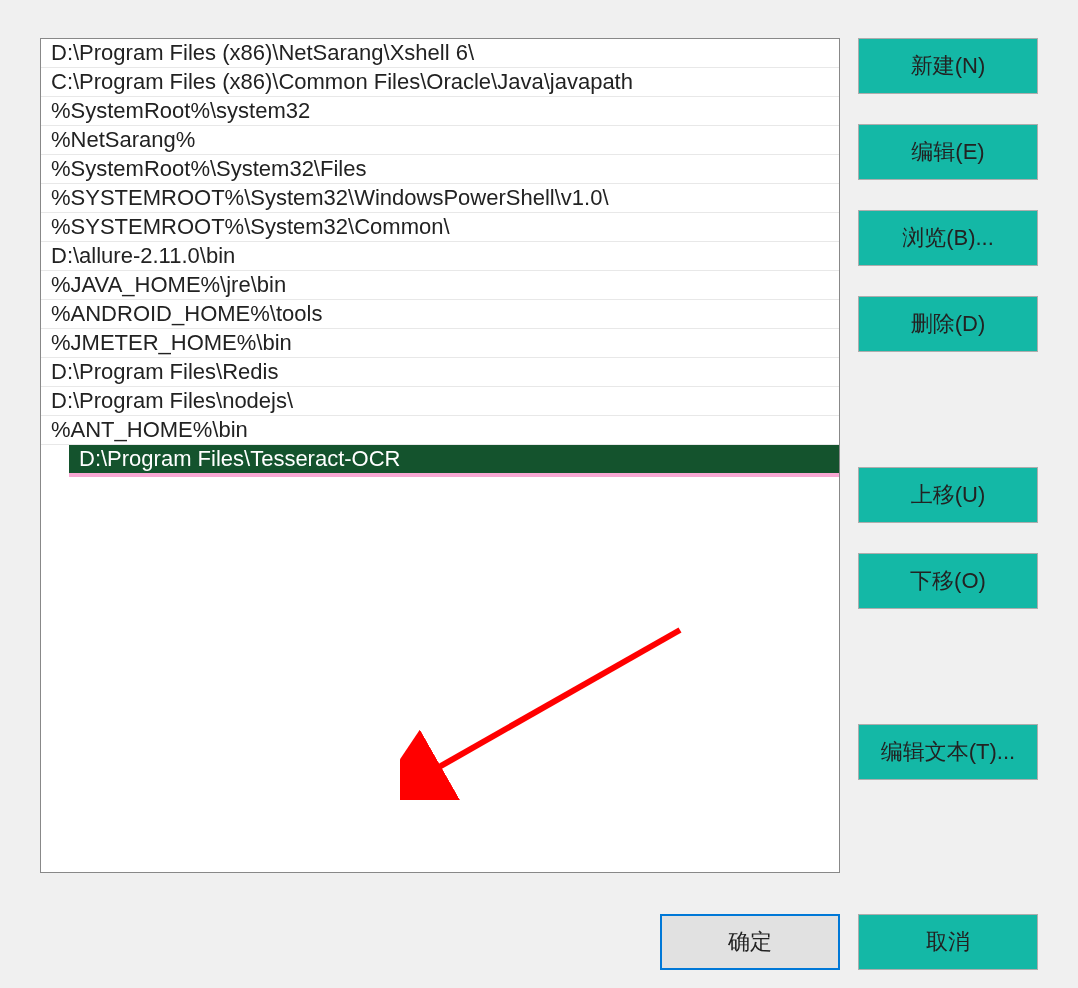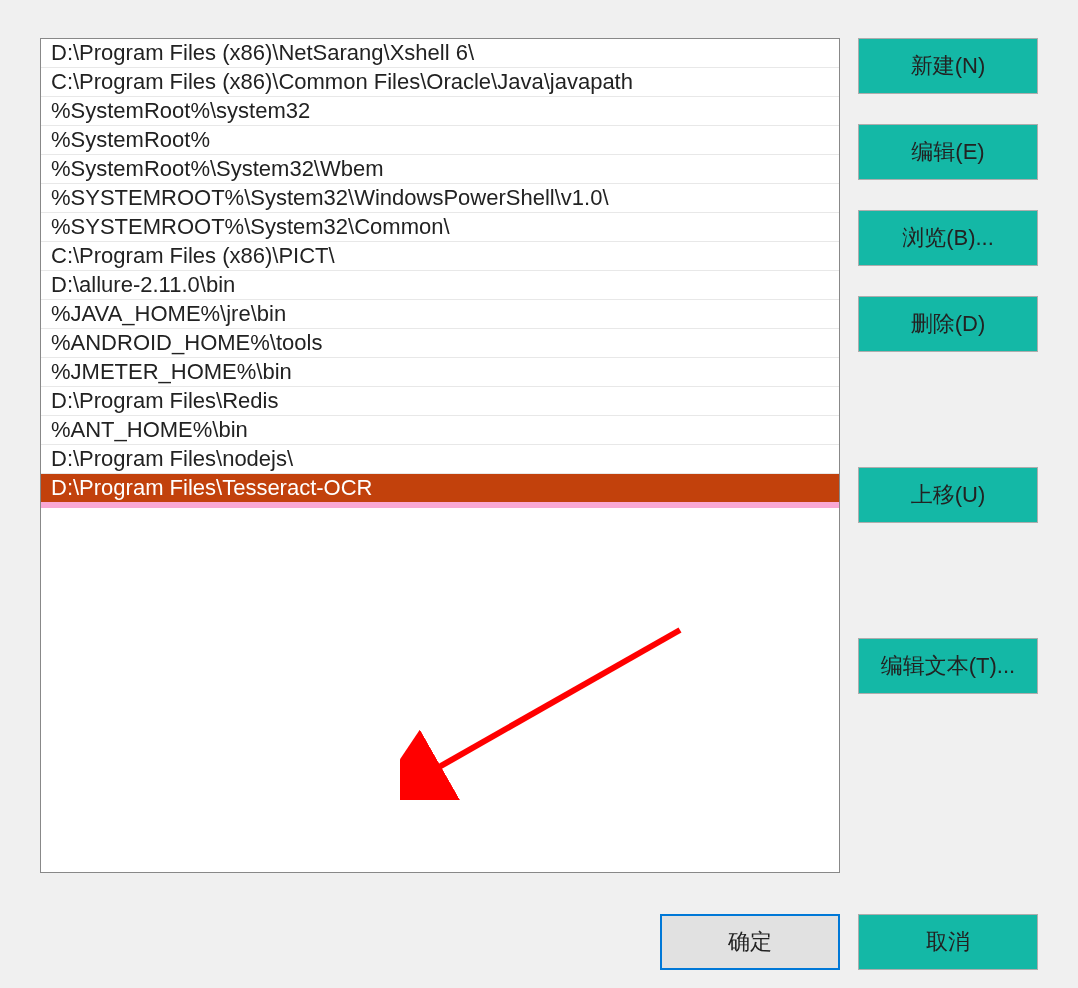--- a/index.html
+++ b/index.html
@@ -36,23 +36,24 @@
       color: #222;
       border-bottom: 1px solid #e8e8e8;
       white-space: nowrap;
       cursor: default;
       line-height: 1.3;
       height: 23px;
       display: flex;
       align-items: center;
     }
     .list-item.selected {
-      background: #c2410c;
+      background: #14532d;
       color: #ffffff;
-      border-bottom: 6px solid #f9a8d4;
+      border-bottom: 4px solid #f9a8d4;
+      margin-left: 28px;
     }
     .side-buttons {
       display: flex;
       flex-direction: column;
       gap: 30px;
       width: 180px;
     }
     .side-buttons .spacer {
       height: 55px;
     }
@@ -95,42 +96,42 @@
     }
   </style>
 </head>
 <body>
 
 <div class="dialog-content">
   <div class="list-container" id="path-list">
       <div class="list-item">D:\Program Files (x86)\NetSarang\Xshell 6\</div>
       <div class="list-item">C:\Program Files (x86)\Common Files\Oracle\Java\javapath</div>
       <div class="list-item">%SystemRoot%\system32</div>
-      <div class="list-item">%SystemRoot%</div>
-      <div class="list-item">%SystemRoot%\System32\Wbem</div>
+      <div class="list-item">%NetSarang%</div>
+      <div class="list-item">%SystemRoot%\System32\Files</div>
       <div class="list-item">%SYSTEMROOT%\System32\WindowsPowerShell\v1.0\</div>
       <div class="list-item">%SYSTEMROOT%\System32\Common\</div>
-      <div class="list-item">C:\Program Files (x86)\PICT\</div>
       <div class="list-item">D:\allure-2.11.0\bin</div>
       <div class="list-item">%JAVA_HOME%\jre\bin</div>
       <div class="list-item">%ANDROID_HOME%\tools</div>
       <div class="list-item">%JMETER_HOME%\bin</div>
       <div class="list-item">D:\Program Files\Redis</div>
+      <div class="list-item">D:\Program Files\nodejs\</div>
       <div class="list-item">%ANT_HOME%\bin</div>
-      <div class="list-item">D:\Program Files\nodejs\</div>
       <div class="list-item selected">D:\Program Files\Tesseract-OCR</div>
     </div>
 
   <div class="side-buttons">
     <button class="btn">新建(N)</button>
     <button class="btn">编辑(E)</button>
     <button class="btn">浏览(B)...</button>
     <button class="btn">删除(D)</button>
     <div class="spacer"></div>
     <button class="btn">上移(U)</button>
+    <button class="btn">下移(O)</button>
     <div class="spacer"></div>
     <button class="btn">编辑文本(T)...</button>
   </div>
 </div>
 
 <svg class="arrow-annotation" viewBox="0 0 300 180">
   <defs>
     <marker id="arrowhead" markerWidth="14" markerHeight="14" refX="3" refY="7" orient="auto">
       <polygon points="0 0, 14 7, 0 14" fill="#ff0000"></polygon>
     </marker>

